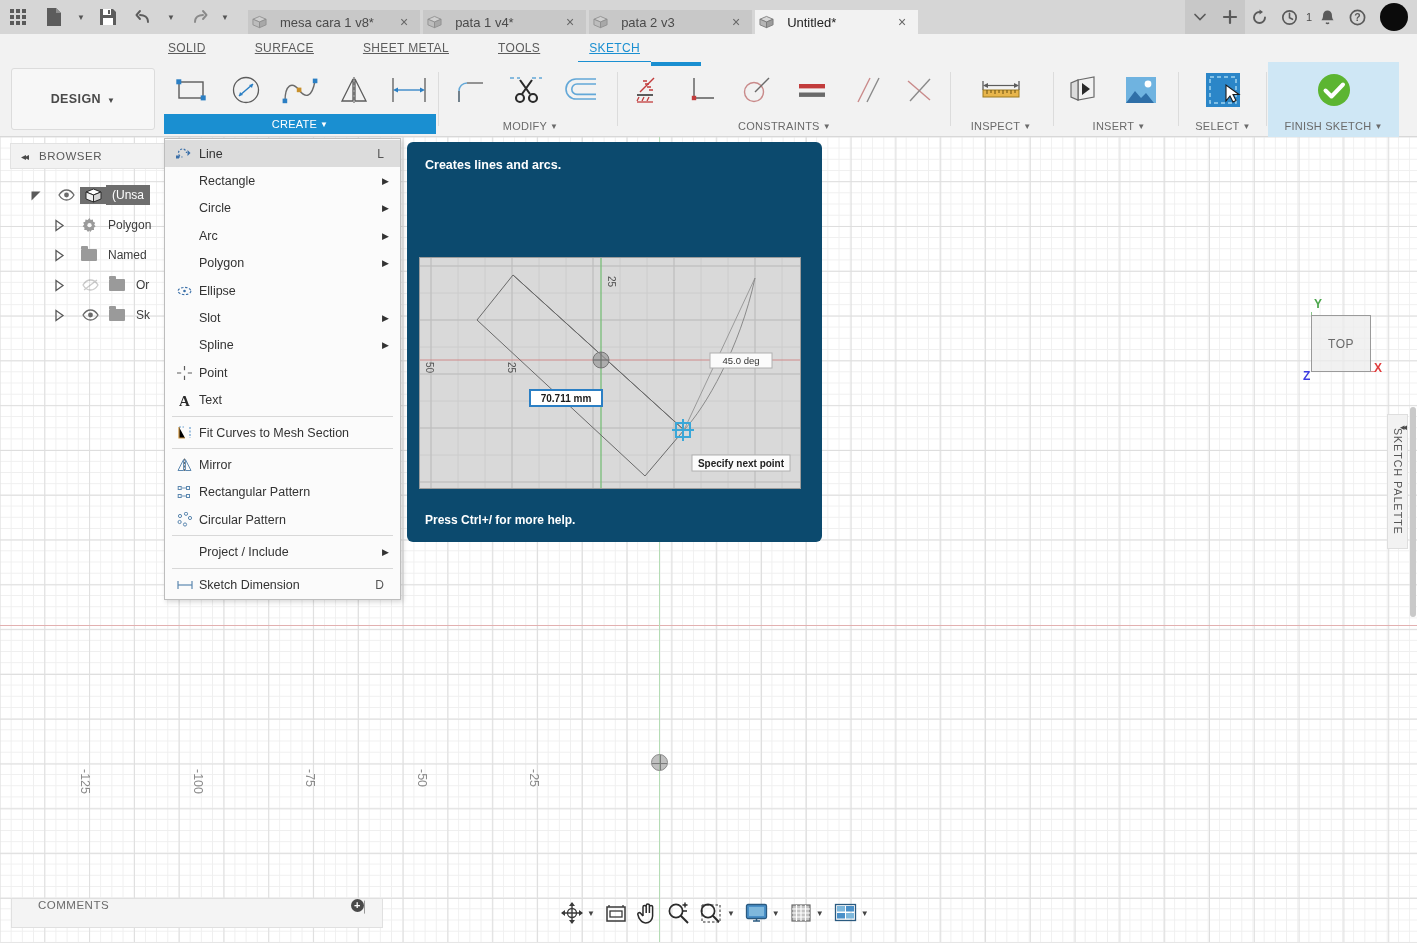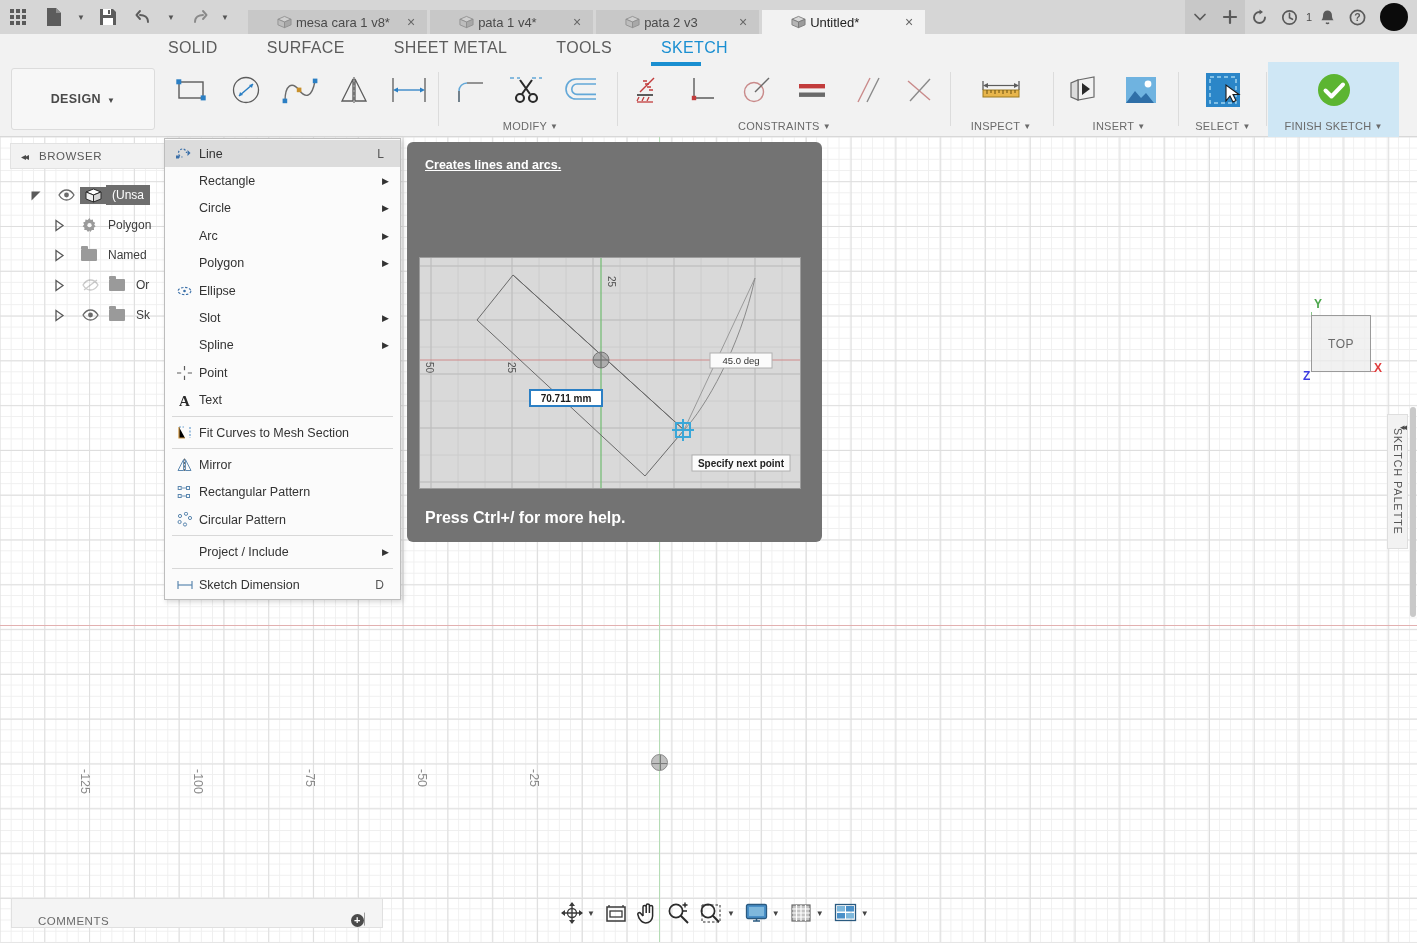--- a/index.html
+++ b/index.html
@@ -23,43 +23,43 @@
     color:#555;
   }
   .tb-btn.small { width:18px; }
   .tb-caret { font-size:8px; color:#555; }
   .grid9 { display:grid; grid-template-columns:repeat(3,4px); grid-template-rows:repeat(3,4px);
            gap:2px; }
   .grid9 i { background:#5a5a5a; display:block; width:4px; height:4px; }
 
   .tabs { display:flex; align-items:flex-end; height:34px; margin-left:14px; }
   .tab {
-    height:24px; display:flex; align-items:center; gap:3px;
-    padding:0 12px 0 28px; background:#c8c8c8; color:#4a4a4a;
+    height:24px; display:flex; align-items:center; gap:12px;
+    padding:0 12px 0 3px; background:#c8c8c8; color:#4a4a4a;
     font-size:13px; min-width:163px; position:relative;
   }
   .tab + .tab { margin-left:3px;margin-top:18px; }
   .tab.active { background:#f2f2f2; color:#222; }
   .tab .x { margin-left:auto; font-size:14px; color:#666; line-height:1; padding-left:14px;}
   .cube-ico { width:17px; height:15px; flex:0 0 auto; }
 
   .tb-right { margin-left:auto; display:flex; align-items:center; height:34px; padding-right:9px; }
   .tb-right .sq { width:30px; height:34px; display:flex; align-items:center; justify-content:center; color:#5a5a5a;}
   .tb-right .sq.shaded { background:#c8c8c8; }
   .av { width:28px; height:28px; border-radius:50%; background:#0b0b0b; margin-left:8px; }
   .badge-num { font-size:11px; color:#4a4a4a; margin-left:1px; }
 
   
   .ribbon-tabs {
     position:absolute; left:0; top:34px; width:1417px; height:28px;
     background:#f2f2f2; display:flex; align-items:center; padding-left:168px; gap:0px;
   }
   .rtab {
-    font-size:16px; letter-spacing:.35px; color:#5c5c5c; padding:5px 0 6px;
-    margin-right:49px; position:relative; font-weight:400;
+    font-size:12px; letter-spacing:.35px; color:#5c5c5c; padding:5px 0 6px;
+    margin-right:49px; position:relative; font-weight:400;text-decoration:underline;
   }
   .rtab.active { color:#1a8fd1; }
   .rtab.active:after {
     content:""; position:absolute; left:-11px; right:-11px; bottom:-3px; height:3px; background:#1a8fd1;
   }
 
   
   .ribbon {
     position:absolute; left:0; top:62px; width:1417px; height:75px;
     background:#f2f2f2; border-bottom:1px solid #d8d8d8;
@@ -123,31 +123,30 @@
   .mi .mico { width:23px; display:flex; align-items:center; justify-content:center; flex:0 0 23px; }
   .mi .mlabel { flex:1 1 auto; padding-left:3px; }
   .mi .mkey { color:#555; font-size:12px; padding-right:8px; }
   .mi .marrow { font-size:9px; color:#333; padding-right:3px;}
   .mi.hl { background:#dcdcdc; }
   .msep { height:1px; background:#d8d8d8; margin:2px 7px; }
 
   
   .tip {
     position:absolute; left:407px; top:142px; width:415px; height:400px;
-    background:#737373; border-radius:6px; z-index:45; color:#fff;
+    background:#0c4a6e; border-radius:6px; z-index:45; color:#fff;
     padding:16px 18px 0 18px;
-    text-decoration:underline;
   }
   .tip h4 { font-size:12.5px; font-weight:bold; margin-bottom:16px; }
   .tip p { font-size:12.5px; font-weight:bold; line-height:1.35; }
   .tip .shot {
     position:absolute; left:12px; top:115px; width:382px; height:232px;
     background:#d9d9d9; border:1px solid #9c9c9c; overflow:hidden;
   }
-  .tip .foot { position:absolute; left:18px; bottom:15px; font-size:16px; font-weight:bold; }
+  .tip .foot { position:absolute; left:18px; bottom:15px; font-size:12px; font-weight:bold; }
 
   
   .canvas { position:absolute; left:0; top:137px; width:1417px; height:806px; background:#ffffff; overflow:hidden; }
   .grid-minor {
     position:absolute; inset:0;
     background-image:
       linear-gradient(to right, #efefef 1px, transparent 1px),
       linear-gradient(to bottom, #efefef 1px, transparent 1px);
     background-size:11.2px 11.2px;
     background-position:-0.5px -0.6px;
@@ -193,21 +192,21 @@
     font-size:10.5px; letter-spacing:1.1px;
     display:flex; align-items:center; justify-content:center;
   }
   .palette-tab span { writing-mode:vertical-rl; }
   .palette-arrows { position:absolute; right:12px; top:285px; font-size:9px; color:#4a4a4a; letter-spacing:-2px; }
   .right-scroll { position:absolute; right:1px; top:270px; width:6px; height:210px; background:#c9c9c9; border-radius:3px;}
 
   
   .comments {
     position:absolute; left:11px; bottom:15px; width:372px; height:30px;
-    background:#f4f4f4; border:1px solid #e0e0e0; display:flex; align-items:flex-end;
+    background:#f4f4f4; border:1px solid #e0e0e0; display:flex; align-items:flex-start;
     padding:0 8px 0 26px; font-size:11.5px; color:#6a6a6a; letter-spacing:.5px;
   }
   .comments .plus {
     margin-left:auto; width:13px; height:13px; border-radius:50%; background:#4a4a4a;
     color:#fff; font-size:11px; line-height:12px; text-align:center; font-weight:bold;
   }
   .comments .grip { width:10px; text-align:center; color:#9a9a9a; font-size:13px; }
 
   
   .navbar {
@@ -400,20 +399,23 @@
             </svg>
         </div>
         <div class="icon">
           <svg width="44" height="28" viewBox="0 0 44 28">
               <path d="M6 2v24M38 2v24" stroke="#5c5c5c" stroke-width="1.3"></path>
               <path d="M8 14h28" stroke="#2b7fc4" stroke-width="1.3"></path>
               <path d="M6 14l5-2.6v5.2z" fill="#2b7fc4"></path>
               <path d="M38 14l-5-2.6v5.2z" fill="#2b7fc4"></path>
             </svg>
         </div>
+      </div>
+      <div class="plabel hilite">
+        <span>CREATE</span><span class="car">▼</span>
       </div>
     </div>
     <div class="vsep" style="left:438px;"></div>
 
     <div class="panel" style="left:443px; width:175px;">
       <div class="icons">
         <div class="icon">
           <svg width="40" height="30" viewBox="0 0 40 30">
               <path d="M8 27V16a8 8 0 0 1 8-8" stroke="#63a8d8" stroke-width="1.5" fill="none"></path>
               <path d="M16 8h16" stroke="#6a6a6a" stroke-width="1.4"></path>

